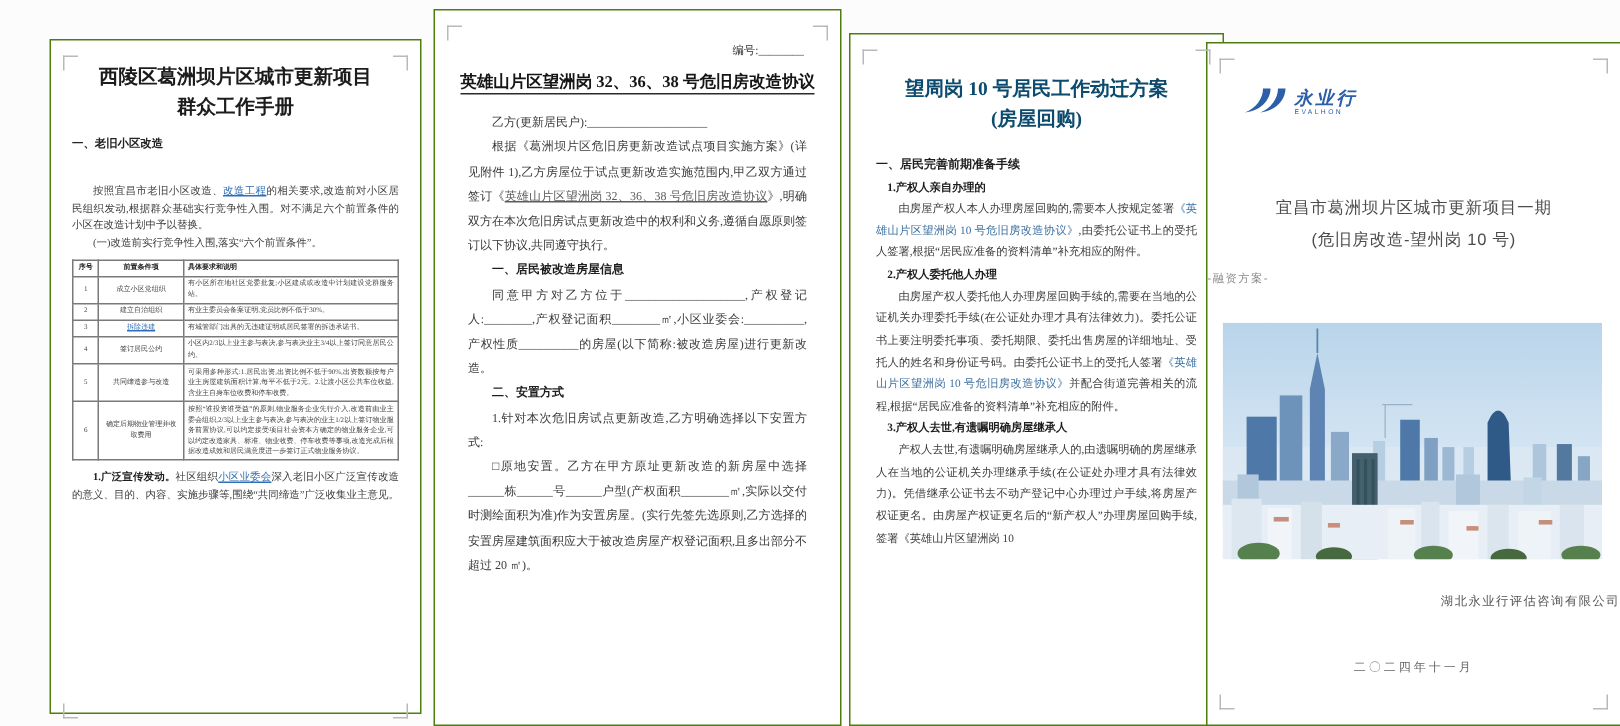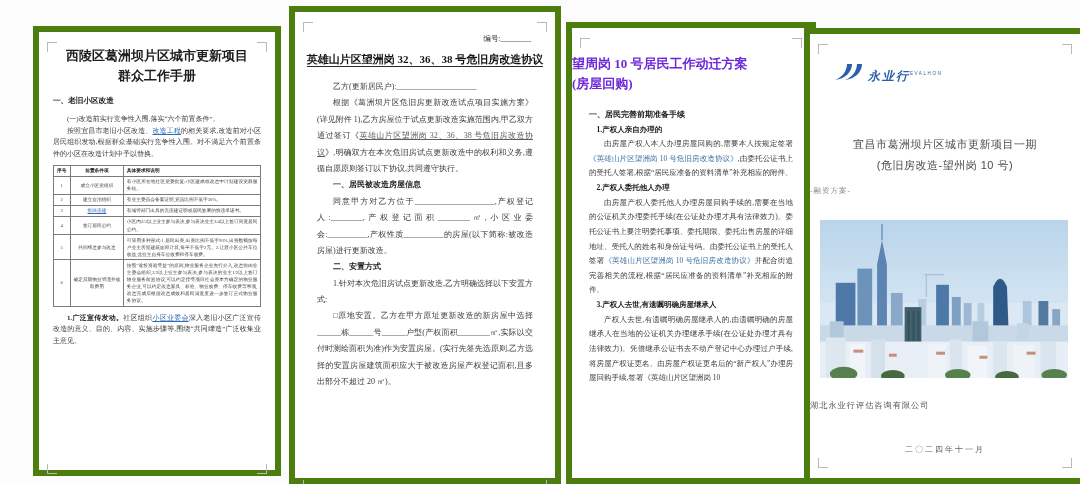--- a/index.html
+++ b/index.html
@@ -1,39 +1,39 @@
 <!DOCTYPE html>
 <html><head>
 <meta charset="utf-8">
 <style>
   * { margin:0; padding:0; box-sizing:border-box; }
   body { background:#ffffff; font-family:"Liberation Serif", serif; }
   .canvas { position:relative; width:1080px; height:484px; background:#fcfcfc; overflow:hidden; }
 
-  .page { position:absolute; background:#ffffff; border:6px solid #4d7c0f; }
+  .page { position:absolute; background:#ffffff; border:1px solid #4d7c0f; }
   .page-inner { position:relative; width:100%; height:100%; }
   
   .page::before, .page::after, .page-inner::before, .page-inner::after {
     content:""; position:absolute; width:9px; height:9px; z-index:5;
   }
   .page::before { top:10px; left:8px;  border-left:1px solid #b9b9b9; border-top:1px solid #b9b9b9; }
   .page::after  { top:10px; right:8px; border-right:1px solid #b9b9b9; border-top:1px solid #b9b9b9; }
   .page-inner::before { bottom:10px; left:8px;  border-left:1px solid #b9b9b9; border-bottom:1px solid #b9b9b9; }
   .page-inner::after  { bottom:10px; right:8px; border-right:1px solid #b9b9b9; border-bottom:1px solid #b9b9b9; }
 
   .doc-link { color:#2f6eb5; text-decoration:underline; }
   .gray-underline { color:#8b6f6a; text-decoration:underline; }
   .book-link { color:#3b6fa0; }
   .underlined { text-decoration:underline; color:#5d5d5d; }
 
   
   #page1 { left:33px; top:26px; width:248px; height:450px; }
   .p1-title { margin-top:14px; text-align:center; font-size:13px; font-weight:bold; color:#1c1c1c; line-height:1.5; }
   .p1-body { padding:10px 14px 0 14px; color:#3d3d3d; font-size:7px; line-height:1.68; text-align:justify; }
-  .p1-sec { font-weight:bold; font-size:7.6px; color:#222; margin-bottom:6px; }
+  .p1-sec { font-weight:bold; font-size:7.6px; color:#222; margin-bottom:19px; }
   .p1-para { text-indent:2em; }
   .p1-table { width:100%; border-collapse:collapse; margin-top:4px; font-size:4.7px; line-height:1.5; color:#444; }
   .p1-table th, .p1-table td { border:1px solid #7a7a7a; padding:1.5px 2.5px; vertical-align:middle; }
   .p1-table th { font-weight:bold; text-align:center; color:#222; }
   .p1-table .c-no { width:8%; text-align:center; }
   .p1-table .c-item { width:26%; text-align:center; }
   .p1-table .c-desc { width:66%; text-align:justify; }
   .p1-footer { margin-top:6px; text-indent:2em; }
   .p1-footer b { color:#1d1d1d; }
 
@@ -42,54 +42,54 @@
   .p2-no { margin-top:22px; padding-right:24px; text-align:right; font-size:7.6px; color:#333; }
   .p2-title { margin-top:8px; text-align:center; font-size:11px; font-weight:bold; color:#151515; }
   .p2-title span { border-bottom:1px solid #2a2a2a; padding-bottom:1px; }
   .p2-body { padding:12px 22px 0 22px; font-size:8px; line-height:2.05; color:#3a3a3a; text-align:justify; }
   .p2-line { text-indent:2em; }
   .p2-para { text-indent:2em; }
   .p2-h { font-weight:bold; color:#1d1d1d; text-indent:2em; }
 
   
   #page3 { left:566px; top:22px; width:250px; height:462px; }
-  .p3-title { margin-top:26px; text-align:left; font-size:13px; font-weight:bold; color:#6d28d9; line-height:1.5; }
+  .p3-title { margin-top:26px; text-align:center; font-size:13px; font-weight:bold; color:#0c4a6e; line-height:1.5; }
   .p3-body { padding:14px 17px 0 17px; font-size:7.5px; line-height:1.95; color:#3c3c3c; text-align:justify; }
   .p3-h1 { font-weight:bold; font-size:8px; color:#1d1d1d; }
   .p3-h2 { font-weight:bold; color:#1d1d1d; text-indent:1em; }
   .p3-para { text-indent:2em; }
 
   
   #page4 { left:804px; top:28px; width:276px; height:456px; border-right:none; font-family:"Liberation Sans", sans-serif; }
   .p4-logo { position:absolute; top:28px; left:24px; display:flex; align-items:flex-end; gap:4px; }
-  .p4-logo-textwrap { display:flex; flex-direction:row; line-height:1; }
+  .p4-logo-textwrap { display:flex; flex-direction:column; line-height:1; }
   .p4-logo-text { color:#2b5fa7; font-weight:bold; font-style:italic; font-size:12px; letter-spacing:2px; }
   .p4-logo-sub { color:#2b5fa7; font-size:4.5px; letter-spacing:1.6px; margin-top:1.5px; }
   .p4-title { position:absolute; top:100px; width:100%; text-align:center; font-size:11px; color:#4c4c4c; line-height:1.9; letter-spacing:0.5px; }
   .p4-subtitle { position:absolute; top:152px; width:100%; text-align:left; font-size:7.5px; color:#8a8a8a; letter-spacing:1px; }
   .p4-image { position:absolute; top:186px; left:10px; right:12px; height:158px; overflow:hidden; }
   .p4-image svg { display:block; width:100%; height:100%; }
-  .p4-company { position:absolute; top:366px; width:100%; text-align:left; font-size:8.2px; color:#555; letter-spacing:1px; }
+  .p4-company { position:absolute; top:366px; width:100%; text-align:right; font-size:8.2px; color:#555; letter-spacing:1px; }
   .p4-date { position:absolute; top:410px; width:100%; text-align:center; font-size:8px; color:#666; letter-spacing:2px; }
 </style>
 </head>
 <body>
 
 <div class="canvas">
 
   <div class="page" id="page1">
     <div class="page-inner">
       <div class="p1-title">
         <div>西陵区葛洲坝片区城市更新项目</div>
         <div>群众工作手册</div>
       </div>
       <div class="p1-body">
         <div class="p1-sec">一、老旧小区改造</div>
+        <div class="p1-para"><span>按照宜昌市老旧小区改造、</span><span class="doc-link">改造工程</span><span>的相关要求,改造前对小区居民组织发动,根据群众基础实行竞争性入围。对不满足六个前置条件的小区在改造计划中予以替换。</span></div>
         <div class="p1-para">(一)改造前实行竞争性入围,落实“六个前置条件”。</div>
-        <div class="p1-para"><span>按照宜昌市老旧小区改造、</span><span class="doc-link">改造工程</span><span>的相关要求,改造前对小区居民组织发动,根据群众基础实行竞争性入围。对不满足六个前置条件的小区在改造计划中予以替换。</span></div>
 
         <table class="p1-table">
           <thead>
             <tr>
               <th class="c-no">序号</th>
               <th class="c-item">前置条件项</th>
               <th class="c-desc">具体要求和说明</th>
             </tr>
           </thead>
           <tbody>

